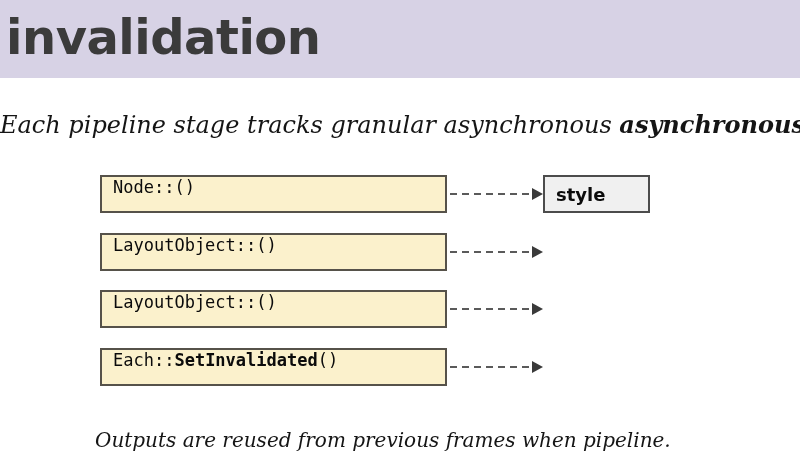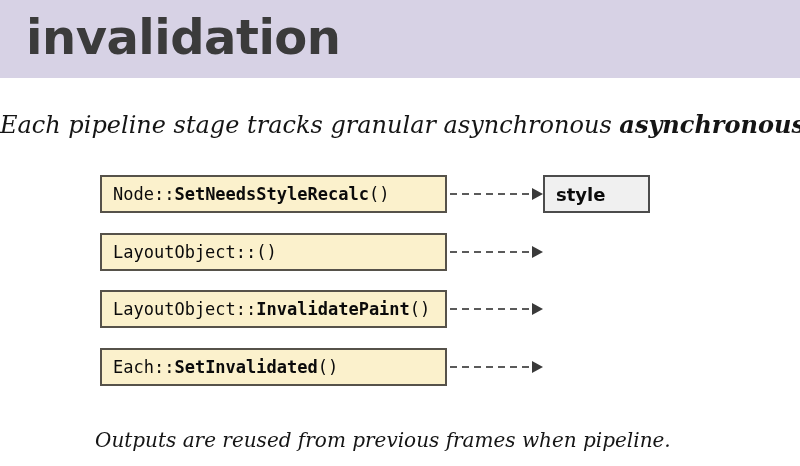--- a/index.html
+++ b/index.html
@@ -25,21 +25,21 @@
     font-family: "DejaVu Sans", sans-serif;
     color: var(--body-text);
   }
   .slide-header {
     position: absolute;
     top: 0; left: 0; right: 0;
     height: 78px;
     background: var(--header-bg);
     display: flex;
     align-items: center;
-    padding-left: 26px;
+    padding-left: 6px;
   }
   .page-title {
     font-size: 48px;
     font-weight: bold;
     color: var(--header-text);
     letter-spacing: -0.5px;
     line-height: 1;
     padding-bottom: 4px;
   }
   .subtitle {
@@ -67,21 +67,21 @@
     display: flex;
     align-items: center;
     height: 38px;
   }
   .code-box {
     width: 347px;
     height: 38px;
     background: var(--code-box-fill);
     border: 2px solid var(--code-box-border);
     display: flex;
-    align-items: center;
+    align-items: flex-start;
     padding-left: 11px;
     font-family: "DejaVu Sans Mono", monospace;
     font-size: 17px;
     color: #0b0b0b;
     white-space: nowrap;
     overflow: hidden;
   }
   .code-box b { font-weight: bold; }
   .arrow {
     width: 96px;
@@ -138,21 +138,20 @@
     <div class="page-title">invalidation</div>
   </div>
 
   <p class="subtitle"><span>Each pipeline stage tracks granular asynchronous </span><b>asynchronous</b><span>.</span></p>
 
   <div class="diagram">
 
     <div class="row">
       <div class="code-box">
           <span>Node::</span>
-          <b>SetNeedsStyleRecalc</b>
           <span>()</span>
         </div>
       <div class="arrow">
         <span class="dash"></span>
         <span class="head"></span>
       </div>
       <div class="stage-box">
           <span>style</span>
         </div>
     </div>
@@ -164,21 +163,20 @@
         </div>
       <div class="arrow">
         <span class="dash"></span>
         <span class="head"></span>
       </div>
     </div>
 
     <div class="row">
       <div class="code-box">
           <span>LayoutObject::</span>
-          <b>InvalidatePaint</b>
           <span>()</span>
         </div>
       <div class="arrow">
         <span class="dash"></span>
         <span class="head"></span>
       </div>
     </div>
 
     <div class="row">
       <div class="code-box">

